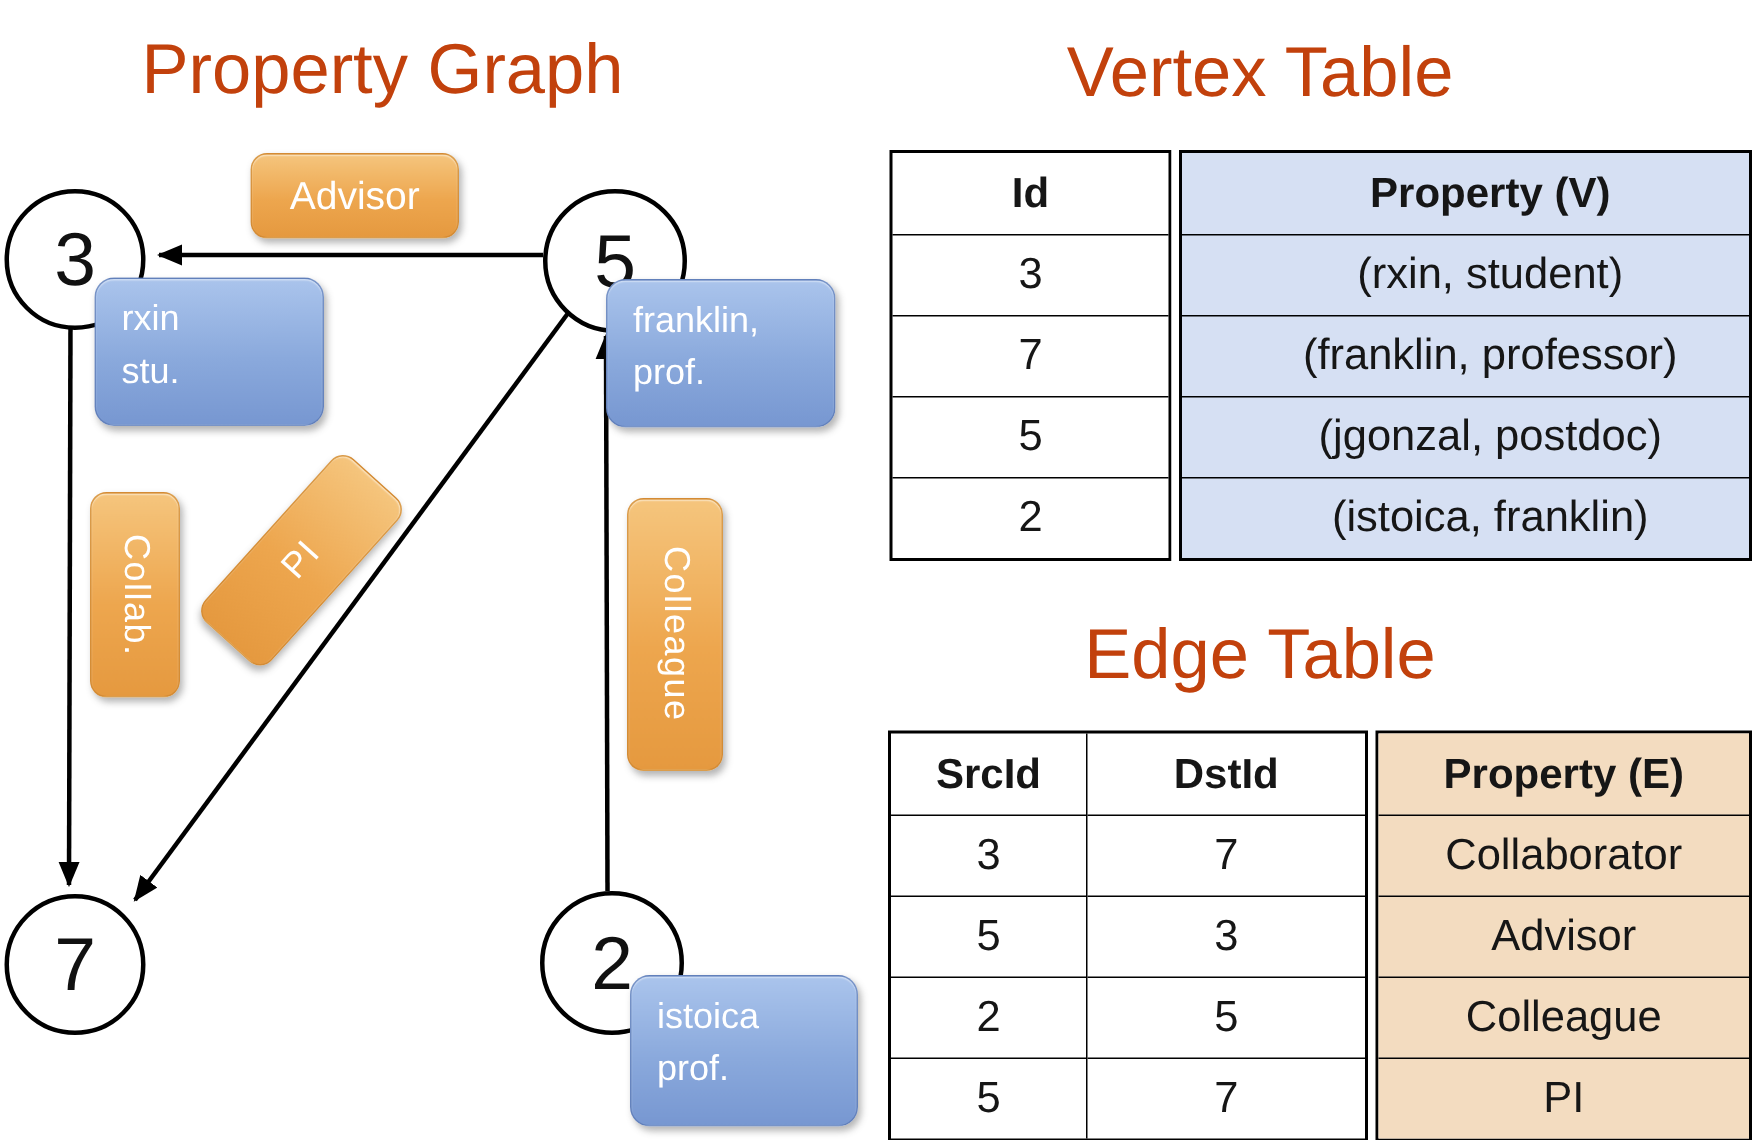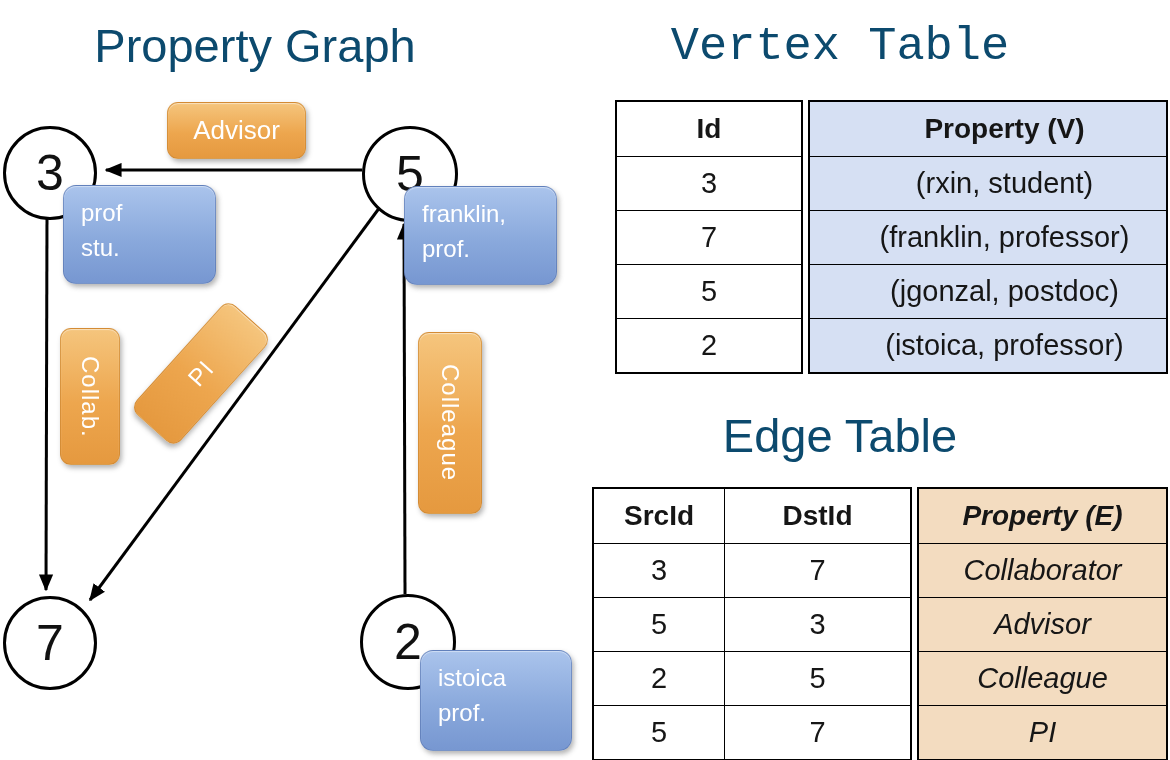--- a/index.html
+++ b/index.html
@@ -1,21 +1,21 @@
 <!DOCTYPE html>
 <html><head>
 <meta charset="utf-8">
 <style>
   html,body { margin:0; padding:0; background:#ffffff; }
   .stage {
     position:relative; width:1170px; height:760px; overflow:hidden;
     background:#ffffff; font-family:"Liberation Sans", sans-serif; color:#111;
   }
   .big-title {
-    position:absolute; font-size:47px; font-weight:400; color:#0c4a6e;
+    position:absolute; font-size:47px; font-weight:400; color:#c2410c;
     text-align:center; letter-spacing:0px; white-space:nowrap;
   }
   
   .edges-svg { position:absolute; left:0; top:0; width:585px; height:760px; }
   .gnode {
     position:absolute; border:3px solid #000; border-radius:50%; background:#fff;
     display:flex; align-items:center; justify-content:center;
     font-size:50px; color:#111;
   }
   .vlabel {
@@ -75,21 +75,21 @@
       <span>5</span>
     </div>
   <div class="gnode" style="left:3px;  top:596px; width:88px; height:88px;">
       <span>7</span>
     </div>
   <div class="gnode" style="left:360px; top:594px; width:90px; height:90px;">
       <span>2</span>
     </div>
 
   <div class="vlabel" style="left:63px; top:185px; width:134px; height:88px;">
-    <div>prof</div>
+    <div>rxin</div>
     <div>stu.</div>
   </div>
   <div class="vlabel" style="left:404px; top:186px; width:134px; height:88px;">
     <div>franklin,</div>
     <div>prof.</div>
   </div>
   <div class="vlabel" style="left:420px; top:650px; width:133px; height:90px;">
     <div>istoica</div>
     <div>prof.</div>
   </div>
@@ -100,37 +100,37 @@
   <div class="elabel" style="left:60px; top:328px; width:58px; height:135px;">
     <span class="vtext">Collab.</span>
   </div>
   <div class="elabel rot42" style="left:171px; top:300px; width:58px; height:145px;">
     <span class="vtext flip">PI</span>
   </div>
   <div class="elabel" style="left:418px; top:332px; width:62px; height:180px;">
     <span class="vtext">Colleague</span>
   </div>
 
-  <div class="big-title" style="left:640px; top:20px; width:400px;font-family:Liberation Mono, monospace;">Vertex Table</div>
+  <div class="big-title" style="left:640px; top:20px; width:400px;">Vertex Table</div>
 
   <div class="tblock" style="left:593px; top:100px; width:575px;">
-    <div class="tcol" style="width:188px;margin-left:22px;">
+    <div class="tcol" style="width:188px;">
       <div class="tcell hdr first">Id</div>
       <div class="tcell">3</div>
       <div class="tcell">7</div>
       <div class="tcell">5</div>
       <div class="tcell">2</div>
     </div>
     <div class="gap"></div>
     <div class="tcol" style="flex:1;">
       <div class="tcell hdr first fill-blue">Property (V)</div>
       <div class="tcell fill-blue">(rxin, student)</div>
       <div class="tcell fill-blue">(franklin, professor)</div>
       <div class="tcell fill-blue">(jgonzal, postdoc)</div>
-      <div class="tcell fill-blue">(istoica, professor)</div>
+      <div class="tcell fill-blue">(istoica, franklin)</div>
     </div>
   </div>
 
   <div class="big-title" style="left:640px; top:408px; width:400px;">Edge Table</div>
 
   <div class="tblock" style="left:592px; top:487px; width:576px;">
     <div class="tcol" style="width:320px; display:flex; flex-wrap:wrap;">
       <div style="width:131px; border-right:1.6px solid #000; box-sizing:border-box;">
         <div class="tcell hdr first">SrcId</div>
         <div class="tcell">3</div>
@@ -140,21 +140,21 @@
       </div>
       <div style="flex:1;">
         <div class="tcell hdr first">DstId</div>
         <div class="tcell">7</div>
         <div class="tcell">3</div>
         <div class="tcell">5</div>
         <div class="tcell">7</div>
       </div>
     </div>
     <div class="gap"></div>
-    <div class="tcol" style="flex:1;font-style:italic;">
+    <div class="tcol" style="flex:1;">
       <div class="tcell hdr first fill-tan">Property (E)</div>
       <div class="tcell fill-tan">Collaborator</div>
       <div class="tcell fill-tan">Advisor</div>
       <div class="tcell fill-tan">Colleague</div>
       <div class="tcell fill-tan">PI</div>
     </div>
   </div>
 
 </div>
 

